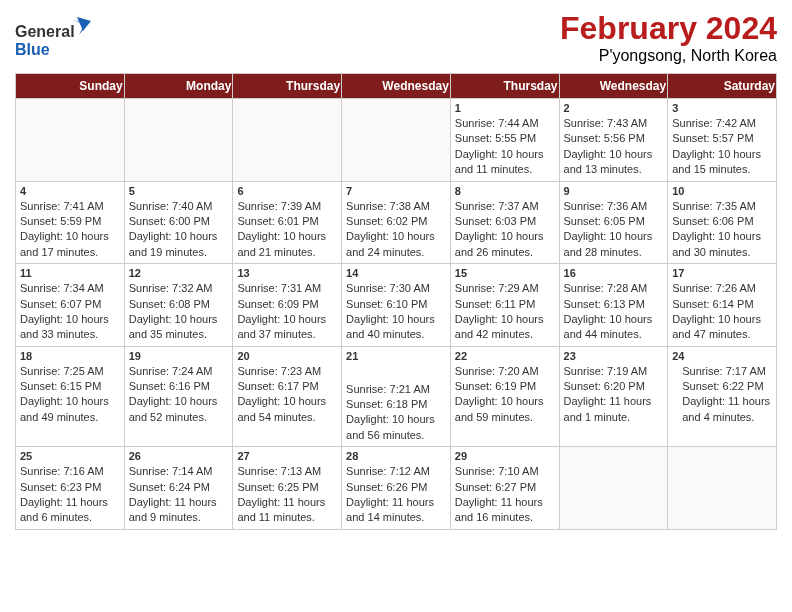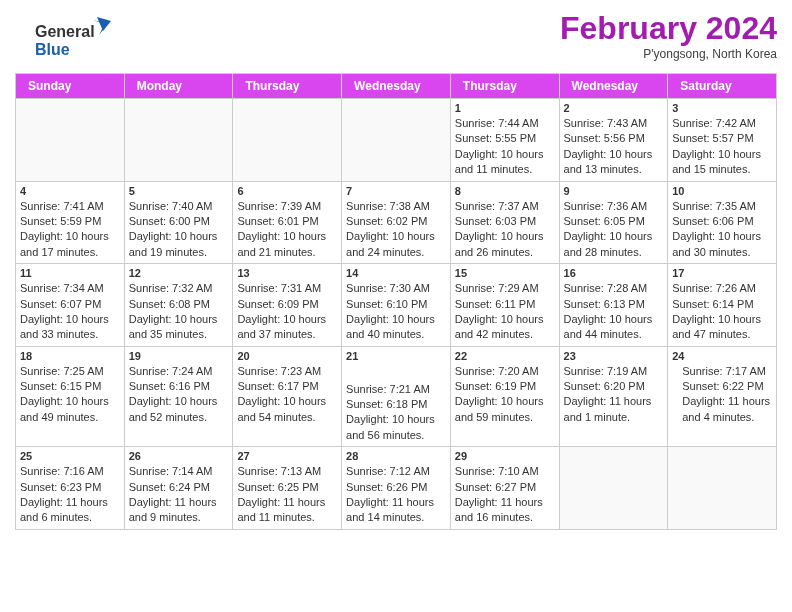--- a/index.html
+++ b/index.html
@@ -10,51 +10,50 @@
       height: 612px;
       overflow: hidden;
     }
     .container {
       width: 792px;
       padding: 10px 15px;
     }
     .header-area {
       display: flex;
       justify-content: space-between;
-      align-items: flex-start;
+      align-items: center;
       margin-bottom: 8px;
-      margin-left: 20px;
     }
     .logo {
       display: flex;
       flex-direction: column;
       align-items: flex-start;
     }
     .title-area {
       text-align: right;
     }
     .month-title {
       font-size: 32px;
       font-weight: bold;
-      color: #a21caf;
+      color: #b91c1c;
     }
     .location-title {
-      font-size: 12px;
-      color: #404040;
+      font-size: 16px;
+      color: #000000;
     }
     .calendar {
       width: 100%;
       border-collapse: collapse;
       font-size: 10px;
     }
     .calendar th {
-      background: #d946ef;
+      background: #7f1d1d;
       color: white;
-      padding: 5px 12px;
-      text-align: left;
+      padding: 5px 1px;
+      text-align: right;
       font-size: 12px;
       font-weight: bold;
       border: 1px solid #ccc;
     }
     .calendar td {
       border: 1px solid #ccc;
       vertical-align: top;
       padding: 3px 4px;
       width: calc(100% / 7);
       height: 78px;

